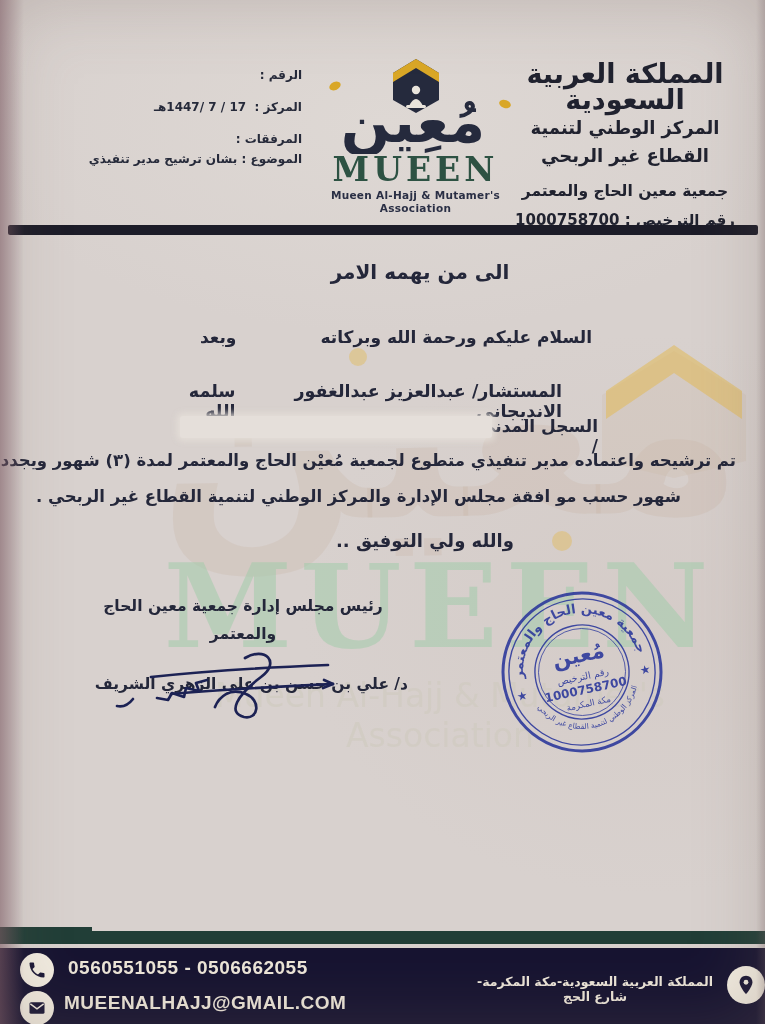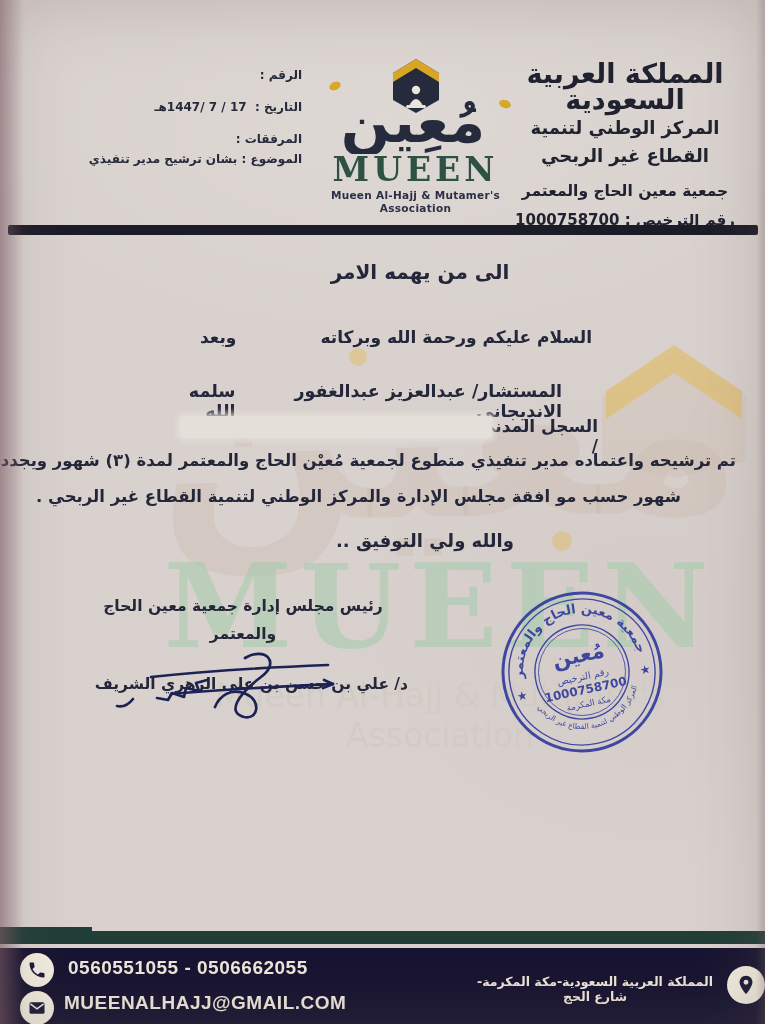--- a/index.html
+++ b/index.html
@@ -102,21 +102,21 @@
   <div class="wm wm-tag">
     <div>Mueen Al-Hajj &amp; Mutamer's</div>
     <div>Association</div>
   </div>
 
   <div class="meta">
     <div class="row r1">
       <span>الرقم :</span>
     </div>
     <div class="row r2">
-      <span>التاريخ :</span>&nbsp;
+      <span>المركز :</span>&nbsp;
       <span>17 / 7 /1447هـ</span>
     </div>
     <div class="row r3">
       <span>المرفقات :</span>
     </div>
     <div class="row r4">
       <span>الموضوع :</span>
       <span>بشان ترشيح مدير تنفيذي</span>
     </div>
   </div>

